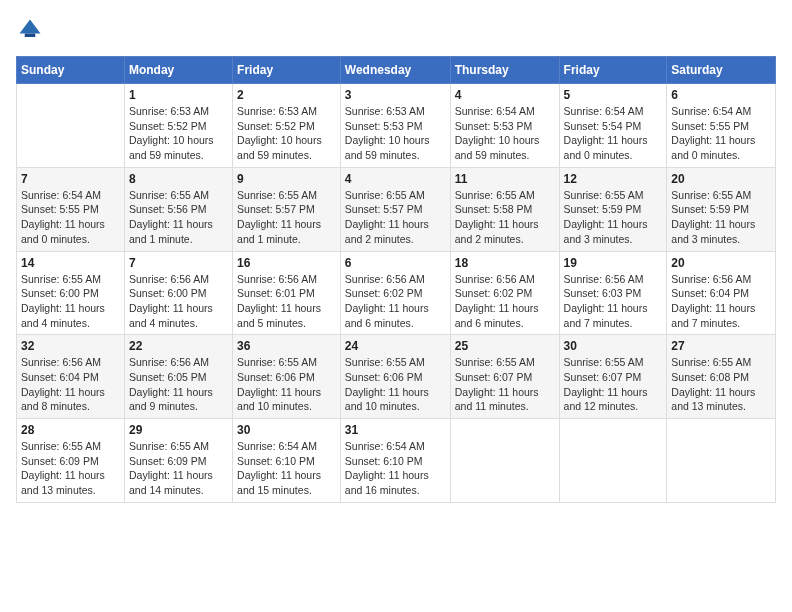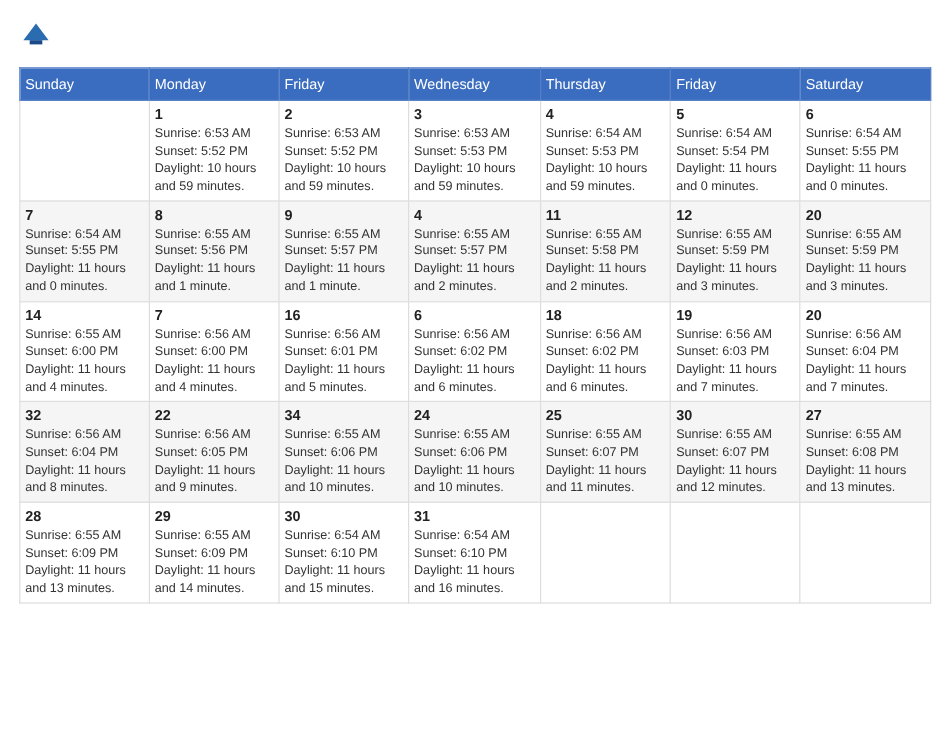--- a/index.html
+++ b/index.html
@@ -51,21 +51,21 @@
       font-size: 11px;
     }
     thead tr {
       background-color: #3a6cbf;
       color: #fff;
     }
     thead th {
       padding: 6px 4px;
       text-align: left;
       font-size: 12px;
-      font-weight: normal;
+      font-weight: bold;
       border: 1px solid #5580c8;
     }
     tbody tr {
       border-bottom: 1px solid #ccc;
     }
     tbody tr:nth-child(even) {
       background-color: #f5f5f5;
     }
     tbody td {
       padding: 4px 4px;
@@ -275,21 +275,21 @@
 and 8 minutes.</div>
         </td>
         <td>
           <div class="day-number">22</div>
           <div class="day-info" style="white-space: pre-line;">Sunrise: 6:56 AM
 Sunset: 6:05 PM
 Daylight: 11 hours
 and 9 minutes.</div>
         </td>
         <td>
-          <div class="day-number">34</div>
+          <div class="day-number">36</div>
           <div class="day-info" style="white-space: pre-line;">Sunrise: 6:55 AM
 Sunset: 6:06 PM
 Daylight: 11 hours
 and 10 minutes.</div>
         </td>
         <td>
           <div class="day-number">24</div>
           <div class="day-info" style="white-space: pre-line;">Sunrise: 6:55 AM
 Sunset: 6:06 PM
 Daylight: 11 hours

